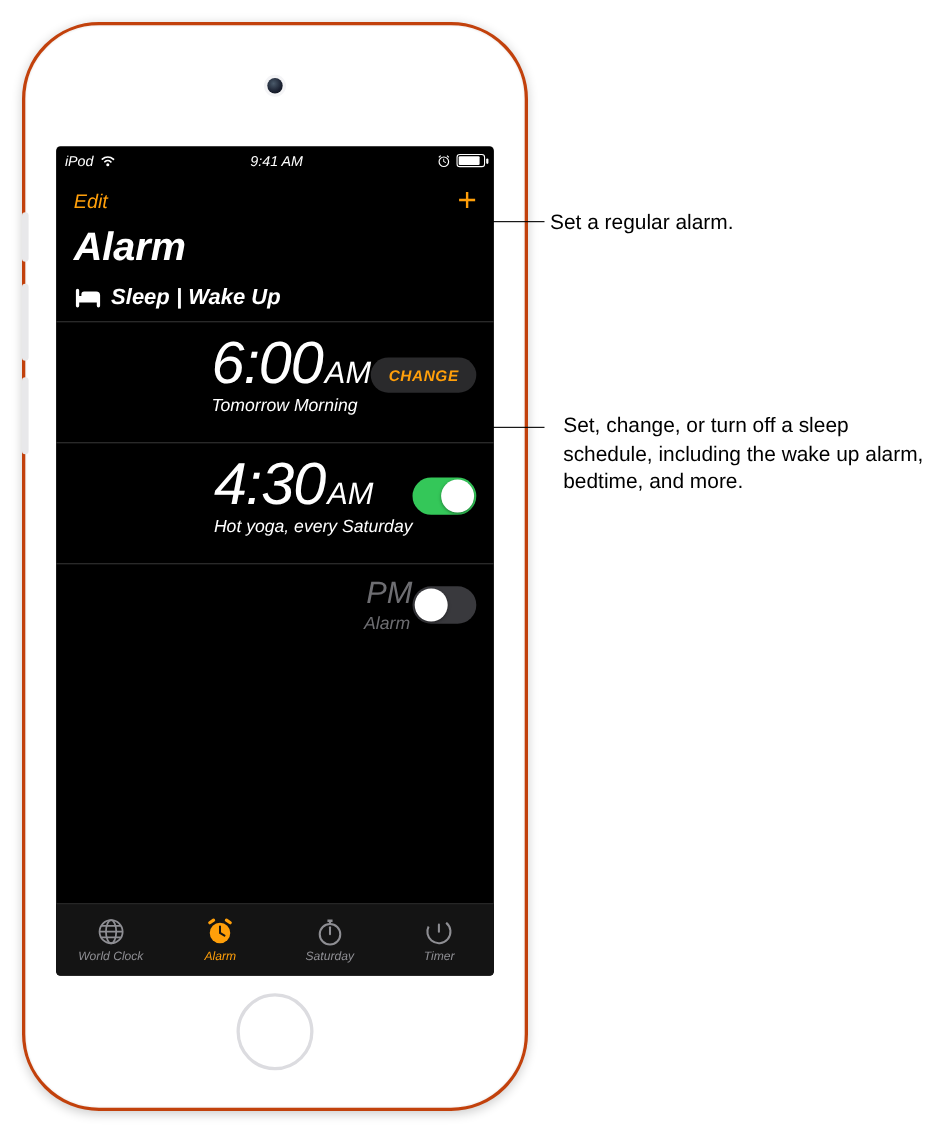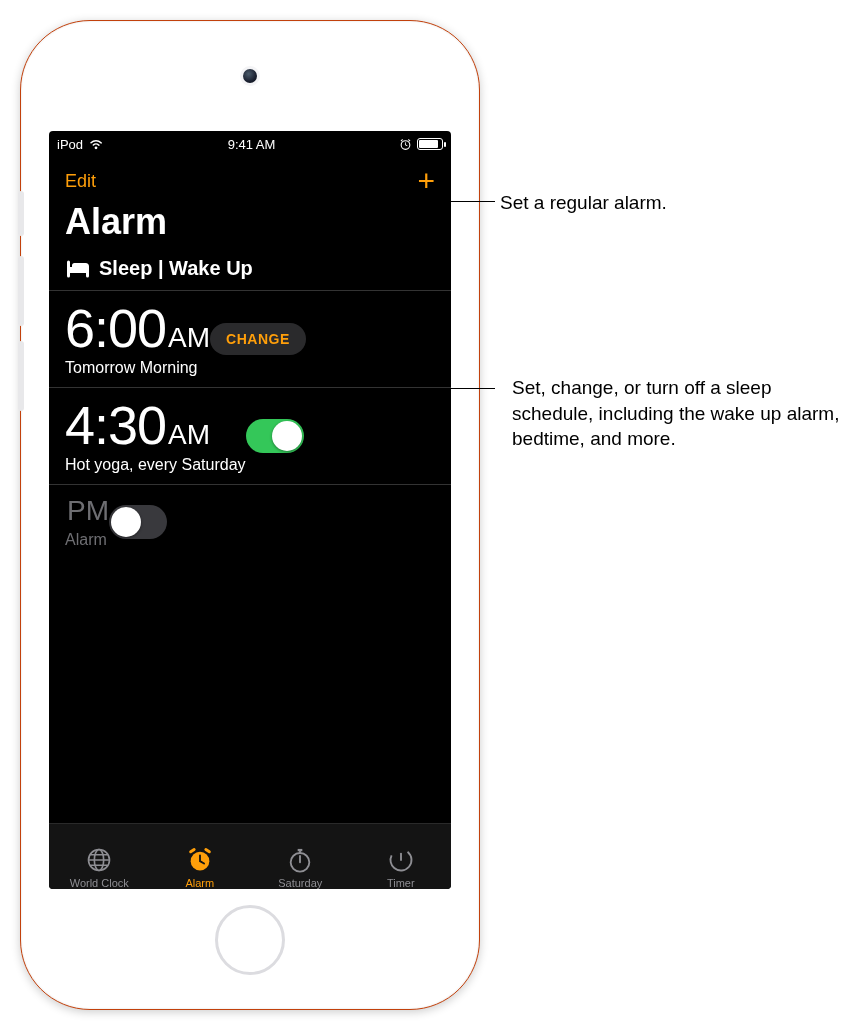--- a/index.html
+++ b/index.html
@@ -14,21 +14,22 @@
   
   .device {
     position: absolute;
     left: 20px;
     top: 20px;
     width: 460px;
     height: 990px;
     background: #fff;
     border-radius: 70px;
     box-shadow: 0 2px 10px rgba(0,0,0,0.2), inset 0 0 2px rgba(0,0,0,0.15);
-    border: 1px solid #c2410c;
+    border: 3px solid #c2410c;
+    font-style: italic;
   }
   .side-btn {
     position: absolute;
     background: #e8e8ea;
     border-radius: 3px;
   }
   .side-btn.b1 { left: -3px; top: 170px; width: 6px; height: 45px; }
   .side-btn.b2 { left: -3px; top: 235px; width: 6px; height: 70px; }
   .side-btn.b3 { left: -3px; top: 320px; width: 6px; height: 70px; }
   .camera {
@@ -107,22 +108,22 @@
     font-size: 20px;
     font-weight: 600;
     border-bottom: 0.5px solid #333;
   }
   .section-header.other {
     padding-top: 22px;
     font-size: 21px;
   }
   .bed-icon svg { display:block; }
   .row {
-    display:flex; align-items:center; justify-content:flex-start;
-    padding: 10px 16px 10px 16px;
+    display:flex; align-items:center; justify-content:flex-end;
+    padding: 10px 16px 23px 16px;
     border-bottom: 0.5px solid #333;
   }
   .row .left { display:flex; flex-direction:column; }
   .time-line { display:flex; align-items:baseline; }
   .time-big { font-size: 54px; font-weight:300; letter-spacing:-1px; line-height:1; }
   .ampm { font-size: 28px; font-weight:300; margin-left:2px; }
   .sub { font-size: 16px; color:#fff; margin-top:4px; }
   .dim .time-big, .dim .ampm, .dim .sub { color: #6e6e72; }
   .change-btn {
     background:#2a2a2c;
@@ -146,21 +147,20 @@
   }
   .switch.on .knob { right:2px; }
   .switch.off .knob { left:2px; }
   
   .tab-bar {
     position:absolute; bottom:0; left:0; right:0;
     height:66px;
     background:#141414;
     border-top:0.5px solid #2a2a2a;
     display:flex;
-    align-items:flex-end;
   }
   .tab {
     flex:1; display:flex; flex-direction:column;
     align-items:center; justify-content:center; gap:3px;
     color:#8e8e93; font-size:11px;
   }
   .tab.active { color:#ff9f0a; }
   .tab svg { display:block; }
   
   .callout {

